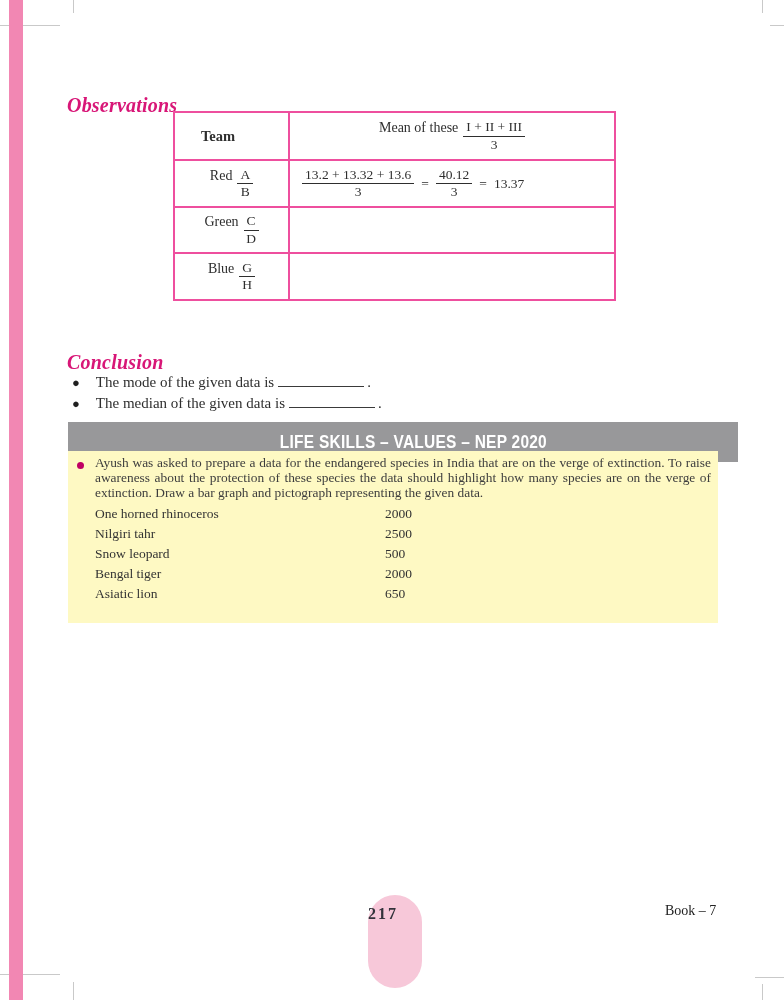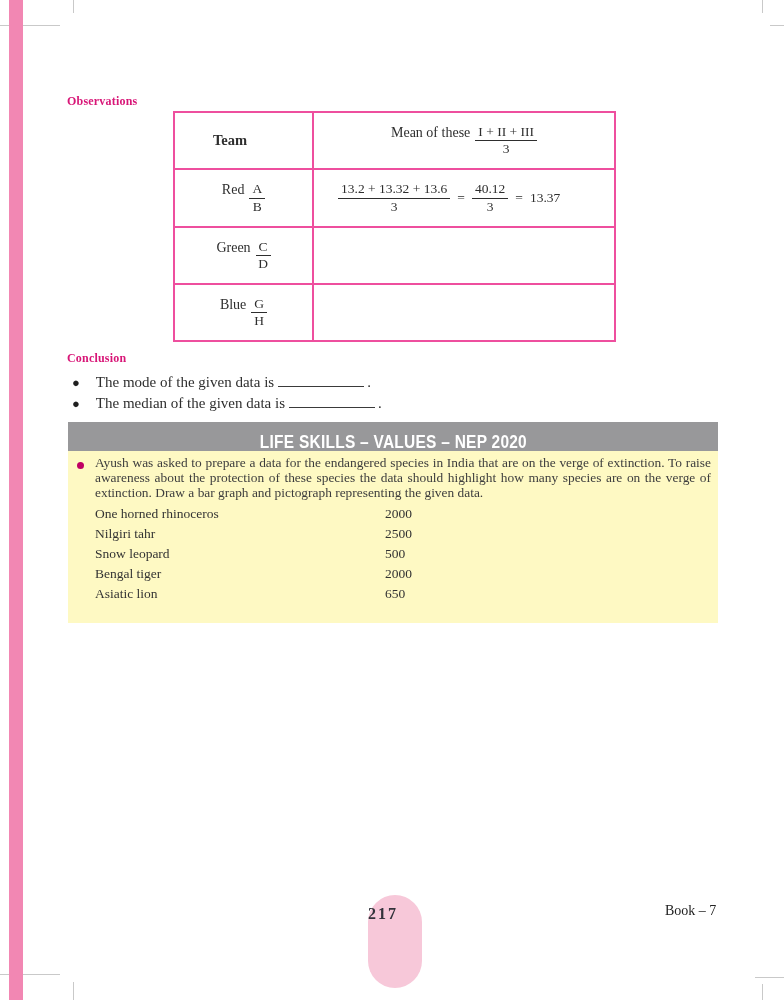--- a/index.html
+++ b/index.html
@@ -16,34 +16,35 @@
   .mark.v{width:1px;}
   .mark.h{height:1px;}
   
   .side-strip{
     position:absolute;left:9px;top:0;width:14px;height:1000px;
     background:#f287b3;z-index:3;
   }
   
   .mg-heading{
     position:absolute;left:67px;
-    font-size:12px;font-weight:bold;color:#d81677;
+    font-size:20px;font-weight:bold;color:#d81677;
     letter-spacing:.2px;
+    font-style:italic;
   }
   
   .obs-table{
     position:absolute;left:173px;top:111px;
     border-collapse:collapse;table-layout:fixed;
     width:443px;
   }
   .obs-table td,.obs-table th{
     border:2px solid #ee4f9e;
     font-weight:normal;text-align:left;
     font-size:14px;color:#2e2e2e;
-    padding:12px;vertical-align:middle;
+    padding:0;vertical-align:middle;
   }
   .obs-table .c1{width:113px;}
   .obs-table tr:nth-child(1){height:48px;}
   .obs-table tr:nth-child(2){height:47px;}
   .obs-table tr:nth-child(3){height:46px;}
   .obs-table tr:nth-child(4){height:47px;}
   .obs-table tr:nth-child(5){height:46px;}
   .team-label{font-weight:bold;padding-left:26px;font-size:14.5px;}
   .cell-center{display:flex;align-items:flex-start;justify-content:center;gap:5px;}
   .frac{display:inline-block;text-align:center;line-height:1.05;font-size:13.5px;vertical-align:middle;}
@@ -53,21 +54,21 @@
   
   .bullet-line{
     position:absolute;left:72px;display:flex;align-items:baseline;gap:16px;
     font-size:15px;color:#2e2e2e;
   }
   .bullet-line .dot{font-size:13px;color:#1f1f1f;}
   .blank{display:inline-block;width:86px;height:13px;border-bottom:1.3px solid #3a3a3a;margin:0 3px 0 4px;}
   
   .banner{
     position:absolute;left:68px;top:422px;width:650px;height:40px;
-    background:#98989a;display:flex;align-items:center;justify-content:center;
+    background:#98989a;display:flex;align-items:center;justify-content:center;padding-left:20px;
   }
   .banner span{
     font-family:"Liberation Sans","DejaVu Sans",sans-serif;
     font-weight:bold;color:#ffffff;font-size:18px;letter-spacing:.3px;
     transform:scaleX(.86);white-space:nowrap;
   }
   
   .pink-box{
     position:absolute;left:68px;top:451px;width:650px;height:172px;
     background:#fef9c3;

